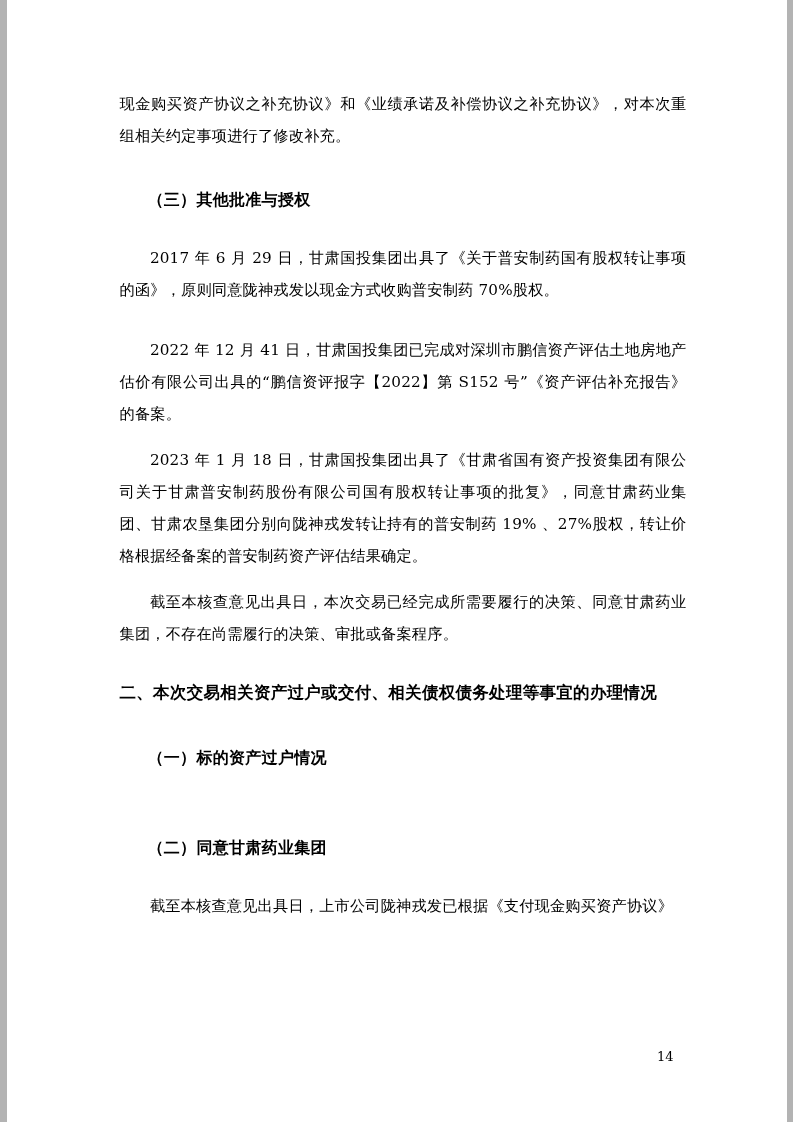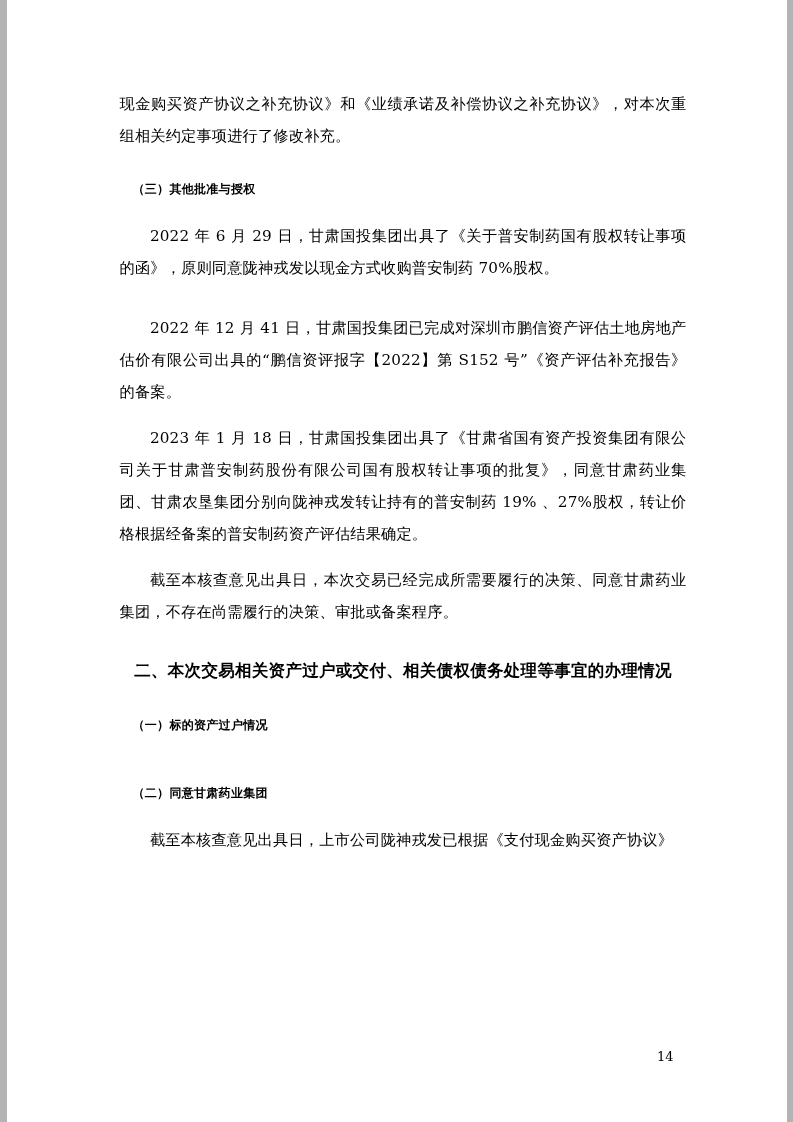--- a/index.html
+++ b/index.html
@@ -44,25 +44,24 @@
 
   h2.heading-1 {
     margin: 0;
     font-size: 16.5px;
     line-height: 34px;
     font-weight: bold;
     text-indent: 0;
     color: #000000;
     font-family: "DejaVu Sans", "Liberation Sans", sans-serif;
     letter-spacing: 0.3px;
-    text-align: center;
   }
   h3.heading-2 {
-    margin: 1px;
-    font-size: 12px;
+    margin: 12px;
+    font-size: 16px;
     line-height: 32px;
     font-weight: bold;
     text-indent: 1em;
     color: #000000;
     font-family: "DejaVu Sans", "Liberation Sans", sans-serif;
     letter-spacing: 0.3px;
   }
   .page-number {
     position: absolute;
     right: 113px;
@@ -79,21 +78,21 @@
   <div class="content">
 
     <p class="body-text">现金购买资产协议之补充协议》和《业绩承诺及补偿协议之补充协议》，对本次重组相关约定事项进行了修改补充。</p>
 
     <div class="spacer-md"></div>
 
     <h3 class="heading-2">（三）其他批准与授权</h3>
 
     <div class="spacer-sm"></div>
 
-    <p class="body-text indent">2022 年 6 月 29 日，甘肃国投集团出具了《关于普安制药国有股权转让事项的函》，原则同意陇神戎发以现金方式收购普安制药 70%股权。</p>
+    <p class="body-text indent">2017 年 6 月 29 日，甘肃国投集团出具了《关于普安制药国有股权转让事项的函》，原则同意陇神戎发以现金方式收购普安制药 70%股权。</p>
 
     <div class="spacer-sm"></div>
 
 
     <div class="spacer-sm"></div>
 
     <p class="body-text indent">2022 年 12 月 41 日，甘肃国投集团已完成对深圳市鹏信资产评估土地房地产估价有限公司出具的“鹏信资评报字【2022】第 S152 号”《资产评估补充报告》的备案。</p>
 
     <div class="spacer-sm"></div>
 

